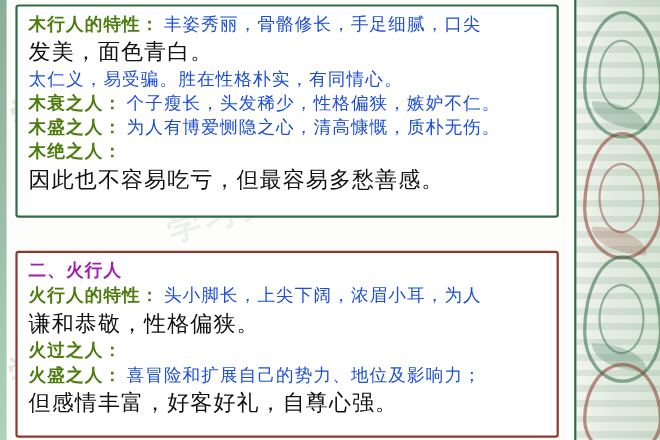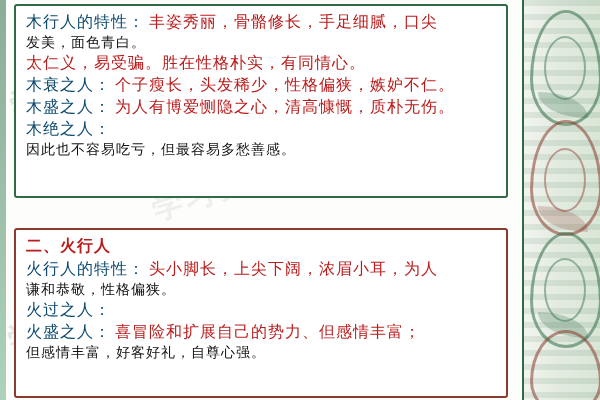--- a/index.html
+++ b/index.html
@@ -98,42 +98,42 @@
   .box.box2 { top: 228px; height: 170px; border-color:#8b3a2e; }
 
   .line {
     display: flex;
     align-items: baseline;
     flex-wrap: nowrap;
     margin: 0 0 1px 0;
     white-space: nowrap;
   }
   .label {
-    color: #0c4a6e;
-    font-weight: normal;
+    color: #4d7c0f;
+    font-weight: bold;
     font-size: 16px;
     letter-spacing: 1px;
     margin-right: 4px;
     flex: 0 0 auto;
   }
   .body-text {
-    color: #b91c1c;
+    color: #1d4ed8;
     font-size: 16px;
     letter-spacing: 1px;
     flex: 0 0 auto;
   }
   .cont {
     color: #111111;
-    font-size: 14px;
+    font-size: 20px;
     letter-spacing: 1px;
     margin: 0 0 1px 0;
     white-space: nowrap;
   }
   .section-title {
-    color: #b91c1c;
+    color: #a21caf;
     font-weight: bold;
     font-size: 16px;
     letter-spacing: 1px;
     margin: 0 0 2px 0;
   }
 
   
   .wm {
     position: absolute;
     color: rgba(120,150,120,0.20);
@@ -192,21 +192,21 @@
     <div class="line">
       <span class="label">火行人的特性：</span>
       <span class="body-text">头小脚长，上尖下阔，浓眉小耳，为人</span>
     </div>
     <div class="cont">谦和恭敬，性格偏狭。</div>
     <div class="line">
       <span class="label">火过之人：</span>
     </div>
     <div class="line">
       <span class="label">火盛之人：</span>
-      <span class="body-text">喜冒险和扩展自己的势力、但感情丰富；</span>
+      <span class="body-text">喜冒险和扩展自己的势力、地位及影响力；</span>
     </div>
     <div class="cont">但感情丰富，好客好礼，自尊心强。</div>
   </div>
 
   <div class="right-band">
     <div class="swirl s1"></div>
     <div class="inner-swirl i1"></div>
     <div class="leaf l1"></div>
     <div class="swirl s2"></div>
     <div class="inner-swirl i2"></div>

